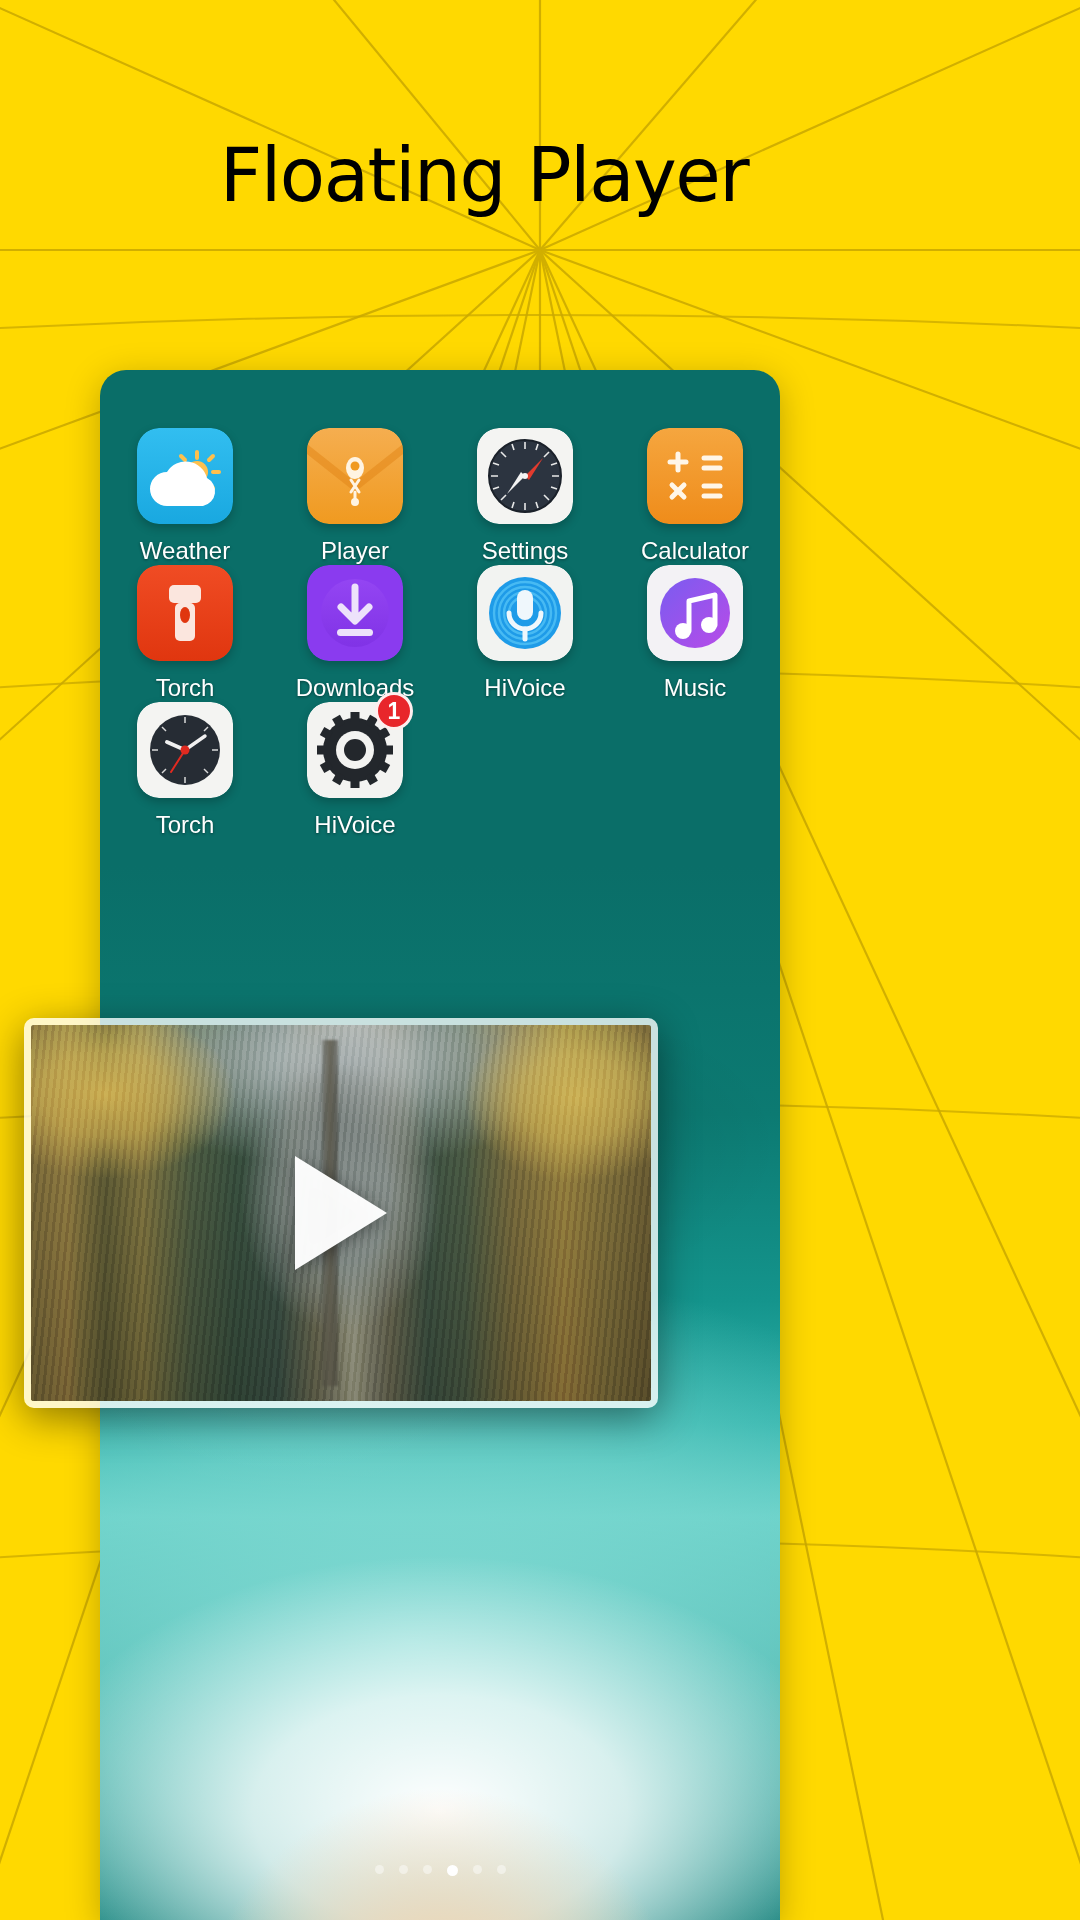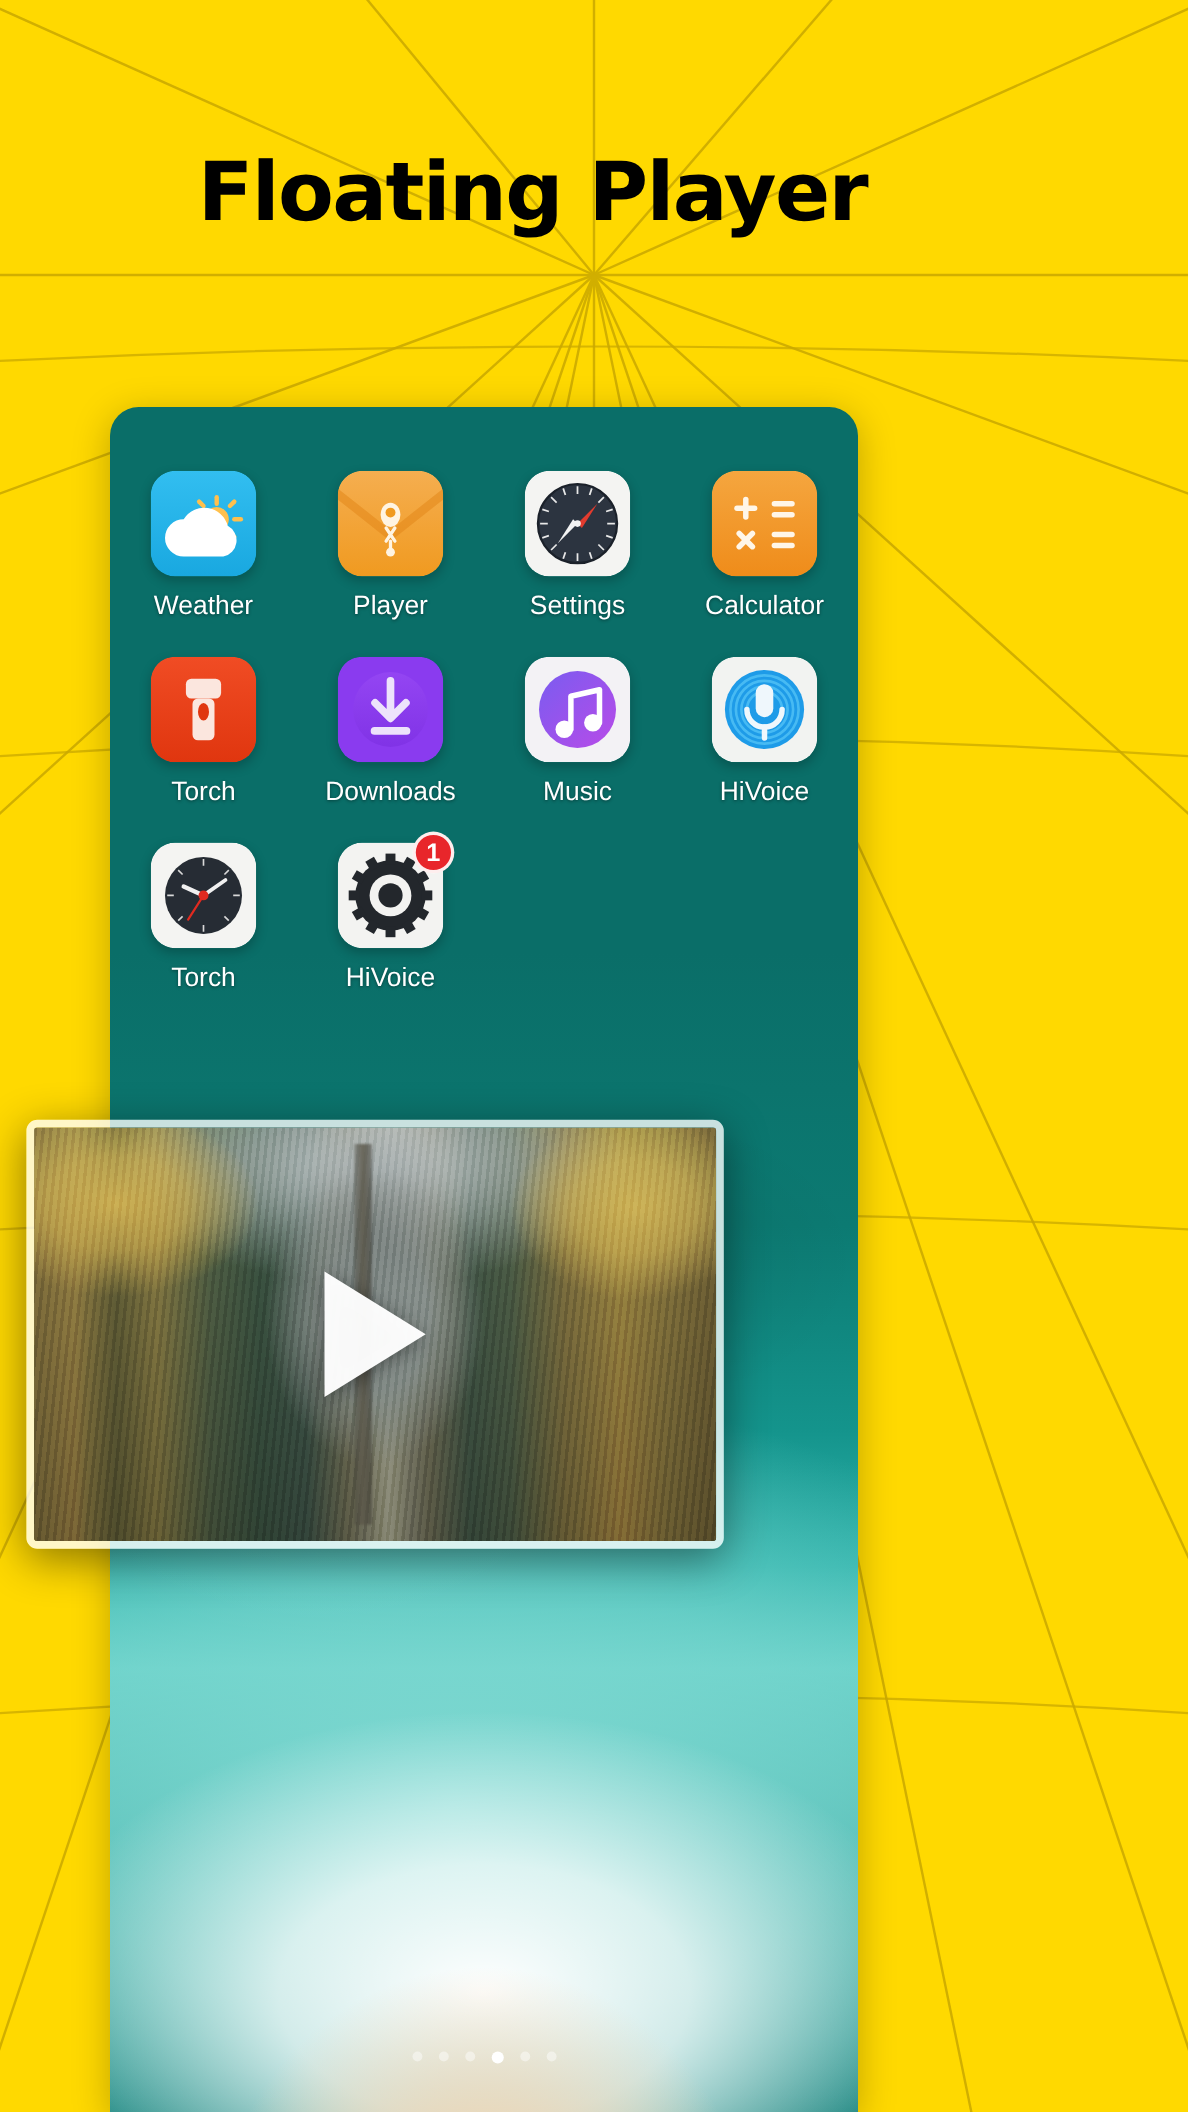--- a/index.html
+++ b/index.html
@@ -17,21 +17,21 @@
     width:1080px; height:1920px;
     z-index:0;
   }
 
   
   #title {
     position:absolute;
     top:132px; left:0; width:968px;
     text-align:center;
     font-size:74px;
-    font-weight:700;
+    font-weight:400;
     letter-spacing:-1.5px;
     color:#000000;
     z-index:5;
     font-family:"DejaVu Sans","Liberation Sans",sans-serif;
   }
 
   
   #phone {
     position:absolute;
     left:100px; top:370px;
@@ -56,21 +56,20 @@
       radial-gradient(ellipse 55% 18% at 28% 60%, rgba(255,255,255,.07), rgba(255,255,255,0) 70%),
       radial-gradient(ellipse 40% 12% at 72% 50%, rgba(0,0,0,.07), rgba(0,0,0,0) 70%);
   }
 
   
   #app-grid {
     position:absolute;
     left:0; top:58px; width:680px;
     display:grid;
     grid-template-columns:repeat(4,1fr);
-    row-gap:32px;
     z-index:3;
   }
   .app-cell {
     display:flex; flex-direction:column;
     align-items:center;
     position:relative;
   }
   .app-icon {
     width:96px; height:96px;
     border-radius:22px;
@@ -360,56 +359,56 @@
           </svg>
         </div>
       </div>
       <div class="app-label">Downloads</div>
     </div>
 
     <div class="app-cell">
       <div class="app-icon">
         <div class="inner">
           <svg viewBox="0 0 96 96" width="96" height="96">
-            <defs>
-                <linearGradient id="mg" x1="0" y1="0" x2="1" y2="1">
-              <stop offset="0" stop-color="#7A5CF0"></stop>
-                  <stop offset="1" stop-color="#B84BE8"></stop>
-                </linearGradient>
-              </defs>
-            <rect width="96" height="96" rx="22" fill="#F3F2F5"></rect>
-            <circle cx="48" cy="48" r="35" fill="url(#mg)"></circle>
-            <path d="M42 66 L42 36 L68 30 L68 60" fill="none" stroke="#FFFFFF" stroke-width="5" stroke-linecap="round" stroke-linejoin="round"></path>
-            <circle cx="36" cy="66" r="8" fill="#FFFFFF"></circle>
-            <circle cx="62" cy="60" r="8" fill="#FFFFFF"></circle>
-          </svg>
-        </div>
-      </div>
-      <div class="app-label">Music</div>
-    </div>
-
-    <div class="app-cell">
-      <div class="app-icon">
-        <div class="inner">
-          <svg viewBox="0 0 96 96" width="96" height="96">
             <rect width="96" height="96" rx="22" fill="#F2F3F1"></rect>
             <circle cx="48" cy="48" r="36" fill="#1E9BE8"></circle>
             <g fill="none" stroke="#4FC0F5" stroke-width="2.4" opacity="0.85">
               <circle cx="48" cy="48" r="31"></circle>
                 <circle cx="48" cy="48" r="26"></circle>
               <circle cx="48" cy="48" r="21"></circle>
                 <circle cx="48" cy="48" r="16"></circle>
             </g>
             <rect x="40" y="25" width="16" height="30" rx="8" fill="#EFF7FC"></rect>
             <path d="M32 48 a16 16 0 0 0 32 0" fill="none" stroke="#EFF7FC" stroke-width="5" stroke-linecap="round"></path>
             <line x1="48" y1="64" x2="48" y2="74" stroke="#EFF7FC" stroke-width="5" stroke-linecap="round"></line>
           </svg>
         </div>
       </div>
       <div class="app-label">HiVoice</div>
+    </div>
+
+    <div class="app-cell">
+      <div class="app-icon">
+        <div class="inner">
+          <svg viewBox="0 0 96 96" width="96" height="96">
+            <defs>
+                <linearGradient id="mg" x1="0" y1="0" x2="1" y2="1">
+              <stop offset="0" stop-color="#7A5CF0"></stop>
+                  <stop offset="1" stop-color="#B84BE8"></stop>
+                </linearGradient>
+              </defs>
+            <rect width="96" height="96" rx="22" fill="#F3F2F5"></rect>
+            <circle cx="48" cy="48" r="35" fill="url(#mg)"></circle>
+            <path d="M42 66 L42 36 L68 30 L68 60" fill="none" stroke="#FFFFFF" stroke-width="5" stroke-linecap="round" stroke-linejoin="round"></path>
+            <circle cx="36" cy="66" r="8" fill="#FFFFFF"></circle>
+            <circle cx="62" cy="60" r="8" fill="#FFFFFF"></circle>
+          </svg>
+        </div>
+      </div>
+      <div class="app-label">Music</div>
     </div>
 
     <div class="app-cell">
       <div class="app-icon">
         <div class="inner">
           <svg viewBox="0 0 96 96" width="96" height="96">
             <rect width="96" height="96" rx="22" fill="#F4F4F2"></rect>
             <circle cx="48" cy="48" r="35" fill="#262C34"></circle>
             <g stroke="#D8D8D8" stroke-width="1.5">
               <line x1="48" y1="15" x2="48" y2="21"></line>

